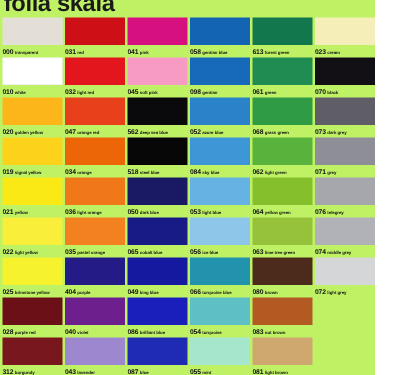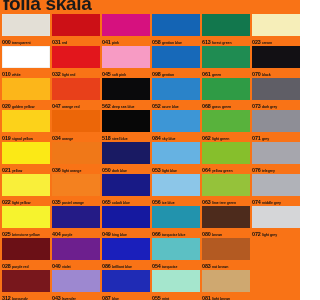--- a/index.html
+++ b/index.html
@@ -4,21 +4,21 @@
 <style>
   html,body{margin:0;padding:0;}
   body{
     width:300px;height:300px;overflow:hidden;
     background:#ffffff;
     font-family:"Liberation Sans", sans-serif;
     position:relative;
   }
   #page{
     position:relative;width:300px;height:300px;overflow:hidden;
-    background:#f97316;
+    background:#bef264;
   }
   .title{
     position:absolute;left:3px;top:-7px;
     font-size:19px;font-weight:bold;color:#1a1a1a;
     letter-spacing:-0.3px;white-space:nowrap;
     font-family:"Liberation Sans", sans-serif;
   }
   .grid{
     position:absolute;left:0;top:14px;
     width:300px;

